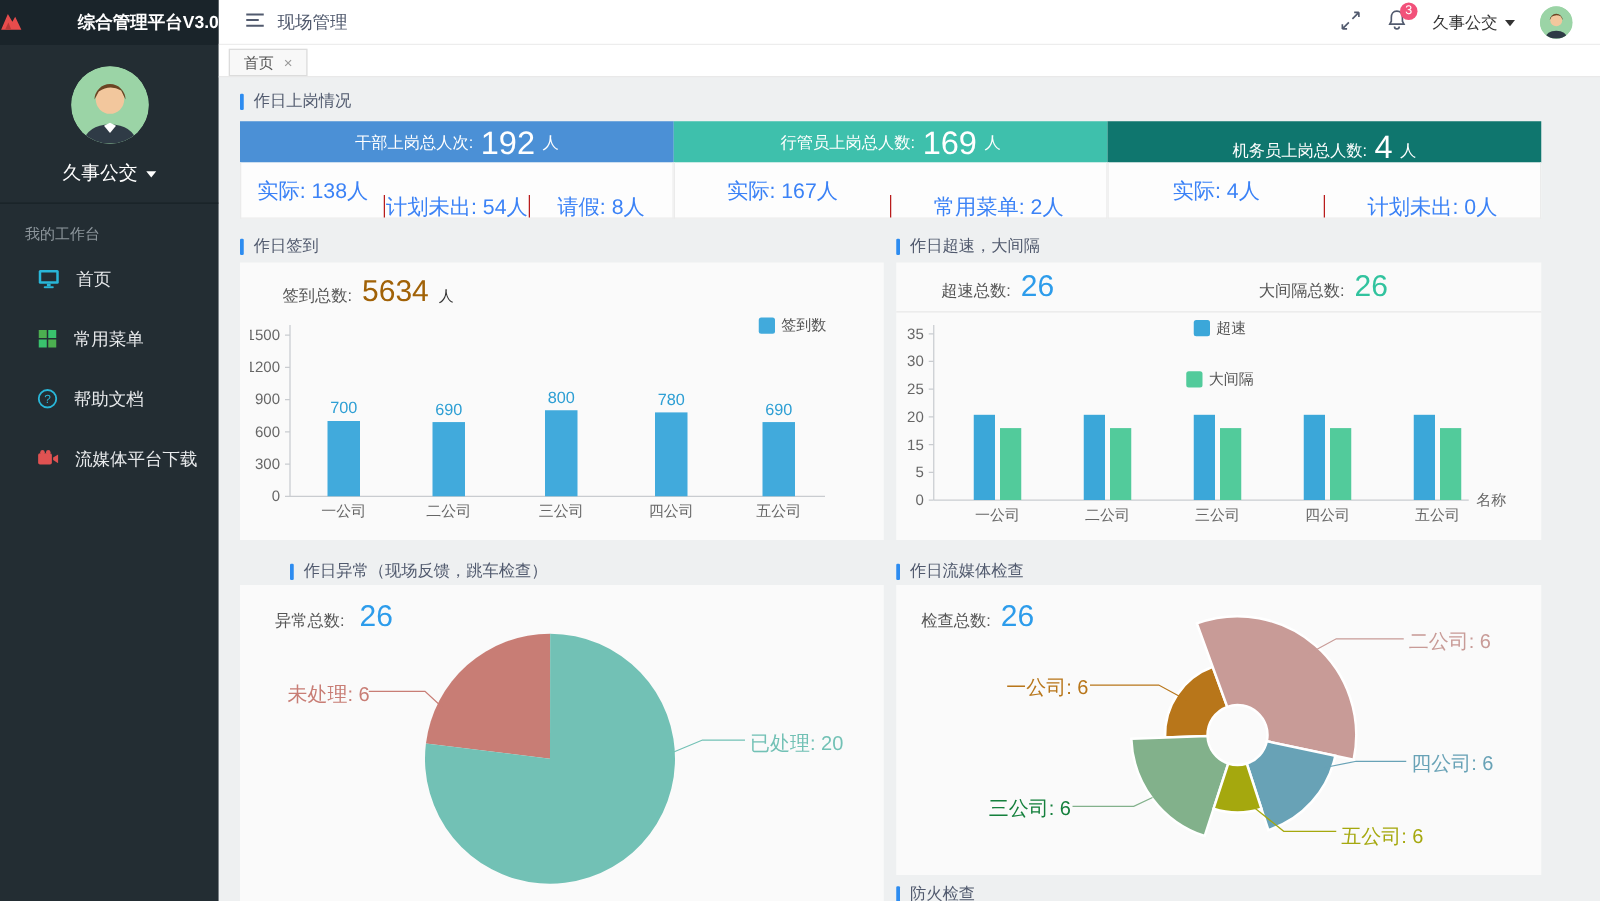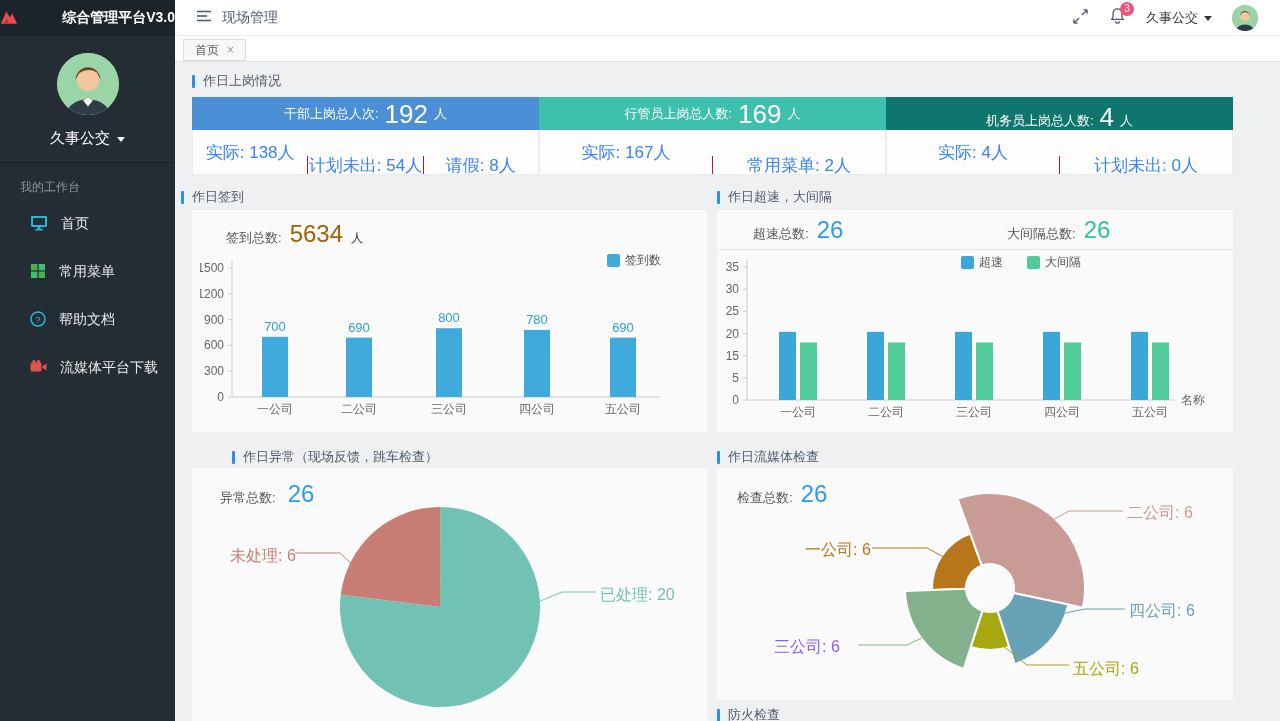--- a/index.html
+++ b/index.html
@@ -47,21 +47,21 @@
   .card-unit { font-size:13px; }
   .card-body { height:45px; background:#fdfdfd; border:1px solid #ebebeb; border-top:none; display:flex; }
   .card-stat { flex:1; display:flex; align-items:center; justify-content:center; font-size:17px; color:#3b82f6; }
   .card-stat + .card-stat { border-left:1px solid #b91c1c;margin-top:26px; }
 
   .panel { background:#fafafa; }
   .p-signin { left:17px; top:148px; width:515px; height:222px; }
   .p-speed  { left:542px; top:148px; width:516px; height:222px; }
   .p-abnormal { left:17px; top:406px; width:515px; height:253px; }
   .p-media  { left:542px; top:406px; width:516px; height:232px; }
-  .t-signin { left:6px; top:126px; }
+  .t-signin { left:17px; top:126px; }
   .t-speed  { left:542px; top:126px; }
   .t-abnormal { left:17px; top:386px;padding-left:40px; }
   .t-media  { left:542px; top:386px; }
   .t-fire   { left:542px; top:644px; }
 
   .total-row { display:flex; align-items:baseline; gap:8px; font-size:13px; color:#555; }
   .total-num { font-size:24px; line-height:24px; }
   .total-unit { font-size:12px; color:#333; }
 
   .legend { display:flex; align-items:center; gap:24px; font-size:12px; color:#555; }
@@ -307,21 +307,21 @@
       <div class="abs panel p-speed">
         <div class="abs" style="left:0; top:0; width:516px; height:40px; border-bottom:1px solid #e8e8e8;"></div>
         <div class="total-row abs" style="left:36px; top:8px;">
           <span>超速总数:</span>
           <span class="total-num" style="color: rgb(45, 156, 235);">26</span>
         </div>
         <div class="total-row abs" style="left:290px; top:8px;">
           <span>大间隔总数:</span>
           <span class="total-num" style="color: rgb(49, 195, 158);">26</span>
         </div>
-        <div class="legend abs" style="left:244px; top:44px;">
+        <div class="legend abs" style="left:232px; top:44px;flex-direction:column;">
           <span class="legend-item">
             <span class="lg-sq" style="background-color: rgb(59, 167, 217);"></span>
             <span>超速</span>
           </span>
           <span class="legend-item">
             <span class="lg-sq" style="background-color: rgb(82, 203, 155);"></span>
             <span>大间隔</span>
           </span>
         </div>
         <svg id="chart-speed" class="abs" style="left:8px; top:50px;" width="500" height="168">
@@ -395,21 +395,21 @@
             <path d="M 351.25180805870446 136.63293526542074 A 80 80 0 0 1 297.7213595499958 196.0845213036123 L 280.41640786499875 142.8253563910837 A 24 24 0 0 0 296.47554241761134 124.98988057962623 Z" fill="#68a2b6" stroke="#fff" stroke-width="2"></path>
             <path d="M 292.1590536512467 178.96550401029953 A 62 62 0 0 1 253.84094634875328 178.96550401029953 L 265.58359213500125 142.8253563910837 A 24 24 0 0 0 280.41640786499875 142.8253563910837 Z" fill="#a5a80e" stroke="#fff" stroke-width="2"></path>
             <polyline points="155,80 210,80 232,92" fill="none" stroke="#b8761a" stroke-width="1"></polyline>
             <polyline points="330,55 352,43 406,43" fill="none" stroke="#c89b97" stroke-width="1"></polyline>
             <polyline points="205,170 190,177 141,177" fill="none" stroke="#82b18b" stroke-width="1"></polyline>
             <polyline points="343,146 368,141 408,141" fill="none" stroke="#68a2b6" stroke-width="1"></polyline>
             <polyline points="285,177 310,197 352,197" fill="none" stroke="#a5a80e" stroke-width="1"></polyline>
           </svg>
         <div class="pie-label ra" style="left: 88px; top: 72px; color: rgb(184, 118, 26);">一公司: 6</div>
         <div class="pie-label" style="left: 410px; top: 35px; color: rgb(200, 155, 151);">二公司: 6</div>
-        <div class="pie-label ra" style="left: 57px; top: 169px; color: #8b5cf6;">三公司: 6</div>
+        <div class="pie-label ra" style="left: 74px; top: 169px; color: #15803d;">三公司: 6</div>
         <div class="pie-label" style="left: 412px; top: 133px; color: rgb(104, 162, 182);">四公司: 6</div>
         <div class="pie-label" style="left: 356px; top: 191px; color: rgb(165, 168, 14);">五公司: 6</div>
       </div>
 
       <div class="abs sec-title t-fire">
         <span class="accent" style="background-color: rgb(45, 140, 240);"></span>
         <span>防火检查</span>
       </div>
 
     </div>

